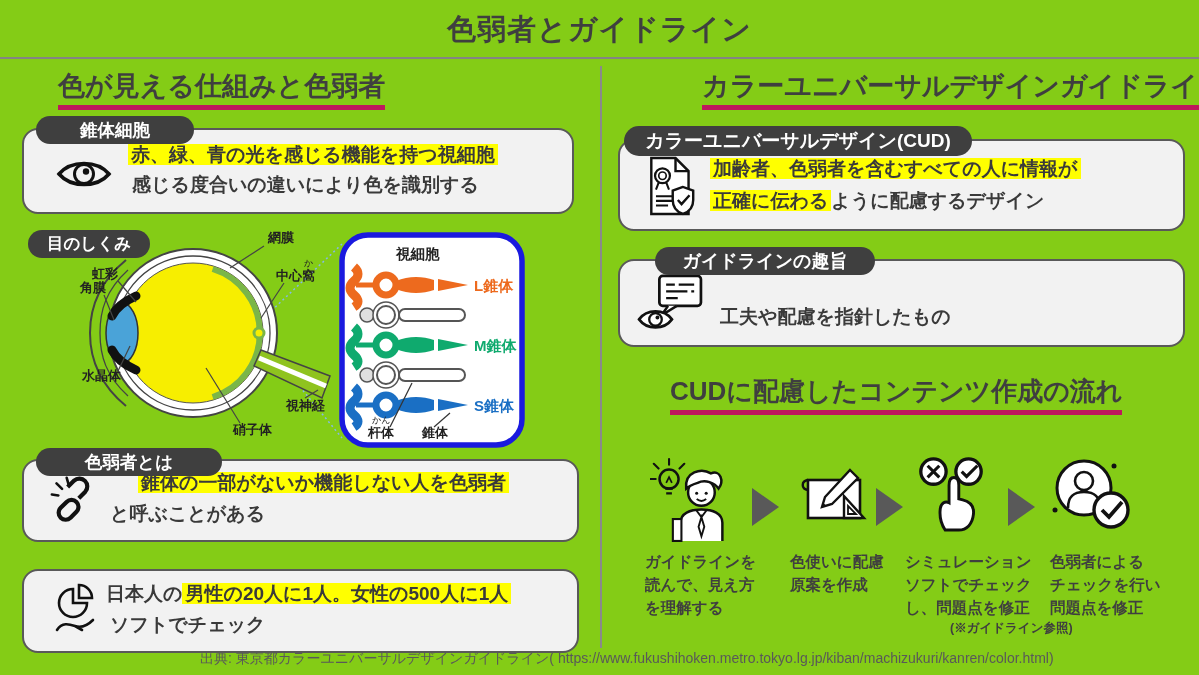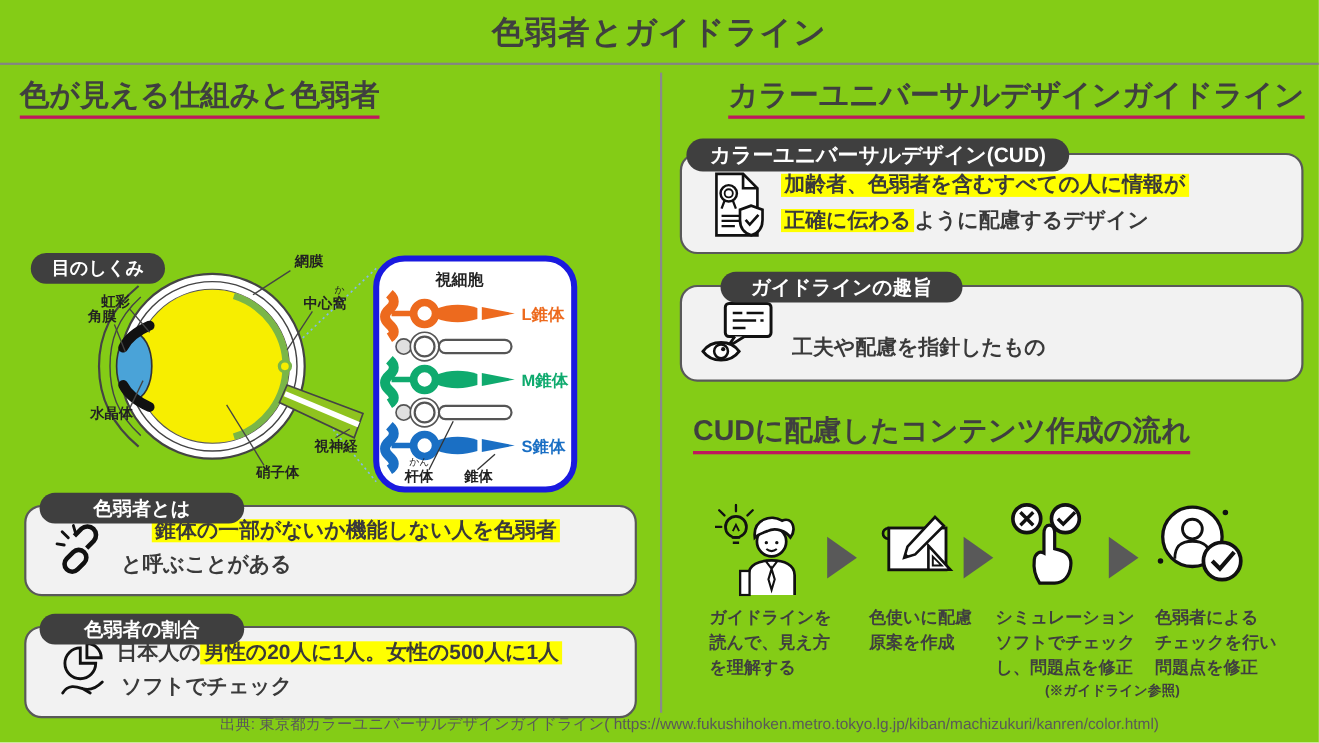--- a/index.html
+++ b/index.html
@@ -2,21 +2,21 @@
 <html><head>
 <meta charset="utf-8">
 <style>
   html,body{margin:0;padding:0;background:#fff;}
   .page{position:relative;width:1199px;height:675px;background:#84cc16;overflow:hidden;
         font-family:"Liberation Sans",sans-serif;color:#3f3f3f;}
   .abs{position:absolute;}
   .page-title{top:10px;left:0;width:100%;text-align:center;font-size:29px;font-weight:bold;color:#3f3f3f;letter-spacing:1px;}
   .top-rule{top:57px;left:0;width:1199px;border-top:2px solid #848484;}
   .v-divider{left:600px;top:66px;height:582px;border-left:2px solid #8a8a8a;}
-  .section-heading{font-size:27px;font-weight:bold;color:#3f3f3f;border-bottom:3px solid #be185d;padding-bottom:1px;white-space:nowrap;}
+  .section-heading{font-size:27px;font-weight:bold;color:#3f3f3f;border-bottom:5px solid #be185d;padding-bottom:1px;white-space:nowrap;margin-left:40px;}
   .badge{position:absolute;background:#3f3f3f;color:#fff;border-radius:15px;height:28px;
          display:flex;align-items:center;justify-content:center;font-weight:bold;font-size:17.5px;z-index:3;white-space:nowrap;}
   .card{position:absolute;background:#f2f2f2;border:2px solid #595959;border-radius:16px;z-index:1;}
   .tline{position:absolute;font-size:19px;font-weight:bold;color:#3a3a3a;line-height:30px;white-space:nowrap;}
   .hl{background:#ffff00;padding:0 3px;}
   .flow-arrow{position:absolute;width:0;height:0;border-left:27px solid #595959;
               border-top:19px solid transparent;border-bottom:19px solid transparent;}
   .step-label{position:absolute;font-size:15.5px;font-weight:bold;color:#3f3f3f;line-height:23px;white-space:pre-line;}
   .step-note{position:absolute;font-size:12.5px;font-weight:bold;color:#3f3f3f;white-space:nowrap;}
   .source{position:absolute;left:200px;top:650px;font-size:14px;color:#595959;white-space:nowrap;}
@@ -29,20 +29,30 @@
 <body>
 
 <div class="page">
 
   <div class="abs page-title">色弱者とガイドライン</div>
   <div class="abs top-rule"></div>
   <div class="abs v-divider"></div>
 
   <div class="abs section-heading" style="left:18px;top:68px;">色が見える仕組みと色弱者</div>
 
+  <div class="card" style="left:22px;top:128px;width:548px;height:82px;">
+    <div class="badge" style="left:12px;top:-14px;width:158px;">錐体細胞</div>
+    <svg class="abs" style="left:32px;top:26px;" width="56" height="36" viewBox="0 0 56 36">
+      <path d="M3,18 C15,4 41,4 53,18 C41,32 15,32 3,18 Z" fill="none" stroke="#111" stroke-width="3.6"></path>
+      <circle cx="28" cy="18" r="9.5" fill="none" stroke="#111" stroke-width="3"></circle>
+      <circle cx="30" cy="15.5" r="3.2" fill="#111"></circle>
+    </svg>
+    <div class="tline" style="left:104px;top:10px;"><span class="hl">赤、緑、青の光を感じる機能を持つ視細胞</span></div>
+    <div class="tline" style="left:108px;top:40px;">感じる度合いの違いにより色を識別する</div>
+  </div>
 
   <div class="badge" style="left:28px;top:230px;width:122px;font-size:16.5px;">目のしくみ</div>
 
   <svg class="abs" style="left:78px;top:226px;" width="270" height="230" viewBox="0 0 270 230">
 
     <line x1="190" y1="88" x2="264" y2="18" stroke="#85b9ea" stroke-width="1.5" stroke-dasharray="2,3"></line>
     <line x1="190" y1="122" x2="264" y2="212" stroke="#85b9ea" stroke-width="1.5" stroke-dasharray="2,3"></line>
 
     <circle cx="115" cy="107" r="84" fill="#fff" stroke="#444" stroke-width="2"></circle>
     <circle cx="115" cy="107" r="77" fill="none" stroke="#444" stroke-width="1.3"></circle>
@@ -130,21 +140,20 @@
     <svg class="abs" style="left:26px;top:13px;" width="52" height="54" viewBox="0 0 56 56">
       <rect x="8" y="30" width="24" height="15" rx="7.5" fill="none" stroke="#111" stroke-width="4.5" transform="rotate(-45 20 37.5)"></rect>
       <path d="M31,25 l7,-7 a8.5,8.5 0 0 0 -12,-12 l-7,7" fill="none" stroke="#111" stroke-width="4.5"></path>
       <path d="M13,15 L7,9 M20,10 L18,3 M9,22 L2,21" stroke="#111" stroke-width="2.8" fill="none" stroke-linecap="round"></path>
     </svg>
     <div class="tline" style="left:82px;top:7px;padding-left:32px;"><span class="hl">錐体の一部がないか機能しない人を色弱者</span></div>
     <div class="tline" style="left:86px;top:38px;">と呼ぶことがある</div>
   </div>
 
   <div class="card" style="left:22px;top:569px;width:553px;height:80px;">
-    <div class="badge" style="left:12px;top:-13px;width:186px;">色弱者の割合</div>
     <svg class="abs" style="left:28px;top:10px;" width="50" height="58" viewBox="0 0 50 58">
       <path d="M 21,8 A 14,14 0 1 0 35,22 L 21,22 Z" fill="none" stroke="#111" stroke-width="2.6"></path>
       <path d="M 27,4 A 13,13 0 0 1 40,17 L 27,17 Z" fill="none" stroke="#111" stroke-width="2.6"></path>
       <path d="M5,49 C10,41 17,43 23,45 C29,47 35,45 41,39 M23,45 l7,4" stroke="#111" stroke-width="2.6" fill="none" stroke-linecap="round"></path>
     </svg>
     <div class="tline" style="left:82px;top:8px;"><span>日本人の</span><span class="hl">男性の20人に1人。女性の500人に1人</span></div>
     <div class="tline" style="left:86px;top:39px;">ソフトでチェック</div>
   </div>
 
   <div class="abs section-heading" style="left:662px;top:68px;">カラーユニバーサルデザインガイドライン</div>

